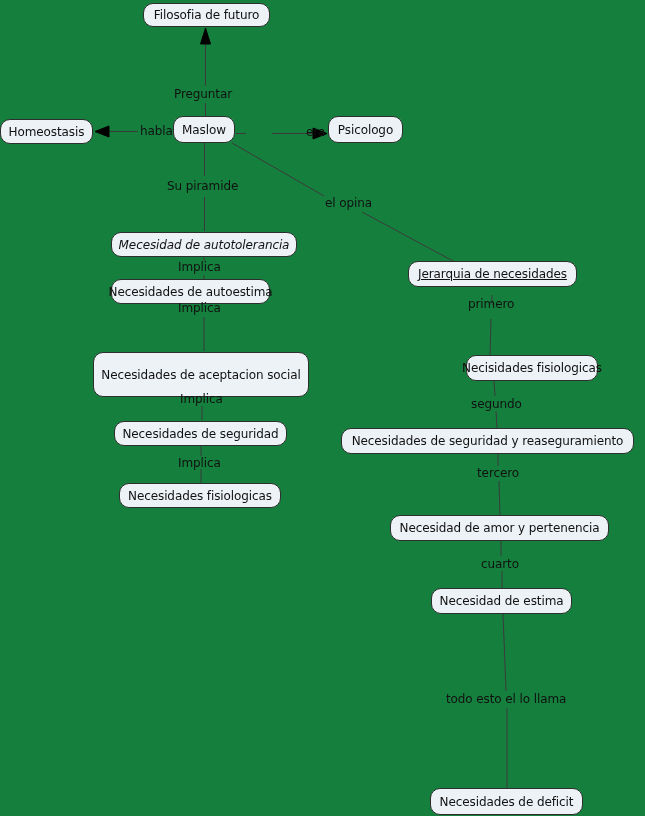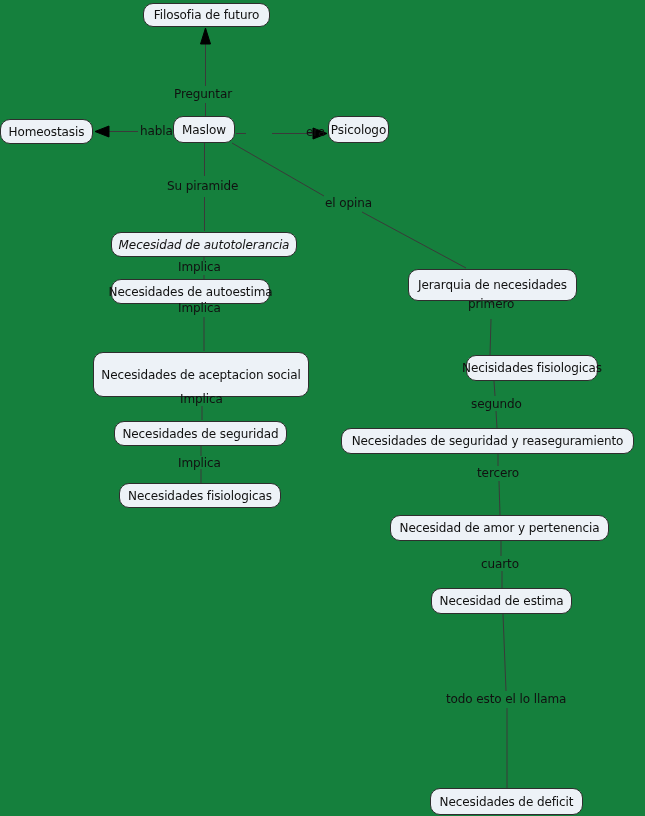--- a/index.html
+++ b/index.html
@@ -103,27 +103,27 @@
     </g>
     <g>
       <line x1="503" y1="614" x2="506" y2="691"></line>
       <line x1="507" y1="708" x2="507" y2="788"></line>
     </g>
   </svg>
 
   <div class="node" style="left:143px; top:3px;  width:127px; height:24px;">Filosofia de futuro</div>
   <div class="node" style="left:0px;   top:119px; width:93px;  height:25px;">Homeostasis</div>
   <div class="node" style="left:173px; top:116px; width:62px;  height:27px;">Maslow</div>
-  <div class="node" style="left:328px; top:116px; width:61px;  height:27px;">Psicologo</div>
+  <div class="node" style="left:328px; top:116px; width:75px;  height:27px;">Psicologo</div>
   <div class="node" style="left:111px; top:232px; width:186px; height:25px;font-style:italic;">Mecesidad de autotolerancia</div>
   <div class="node" style="left:111px; top:279px; width:159px; height:25px;">Necesidades de autoestima</div>
   <div class="node" style="left:93px;  top:352px; width:216px; height:45px;">Necesidades de aceptacion social</div>
   <div class="node" style="left:114px; top:421px; width:173px; height:25px;">Necesidades de seguridad</div>
   <div class="node" style="left:119px; top:483px; width:162px; height:25px;">Necesidades fisiologicas</div>
-  <div class="node" style="left:408px; top:269px; width:169px; height:32px;">Jerarquia de necesidades</div>
+  <div class="node" style="left:408px; top:261px; width:169px; height:26px;text-decoration:underline;">Jerarquia de necesidades</div>
   <div class="node" style="left:440px; top:355px; width:132px; height:26px;margin-left:26px;">Necisidades fisiologicas</div>
   <div class="node" style="left:341px; top:428px; width:293px; height:26px;">Necesidades de seguridad y reaseguramiento</div>
   <div class="node" style="left:390px; top:515px; width:219px; height:26px;">Necesidad de amor y pertenencia</div>
   <div class="node" style="left:431px; top:588px; width:141px; height:26px;">Necesidad de estima</div>
   <div class="node" style="left:430px; top:788px; width:153px; height:27px;">Necesidades de deficit</div>
 
   <div class="link-label" style="left:174px; top:87px;">Preguntar</div>
   <div class="link-label" style="left:140px; top:124px;">habla</div>
   <div class="link-label" style="left:258px; top:125px;margin-left:48px;">era</div>
   <div class="link-label" style="left:167px; top:179px;">Su piramide</div>

